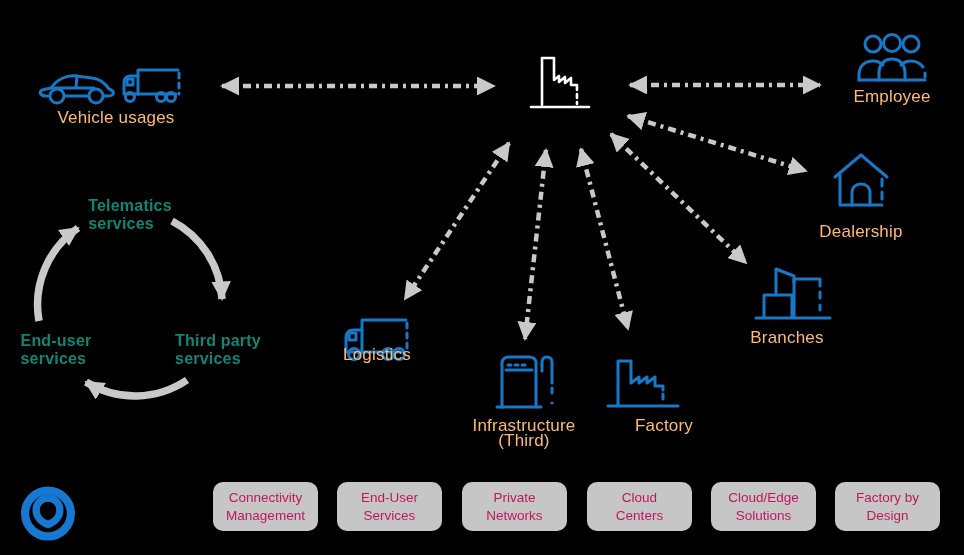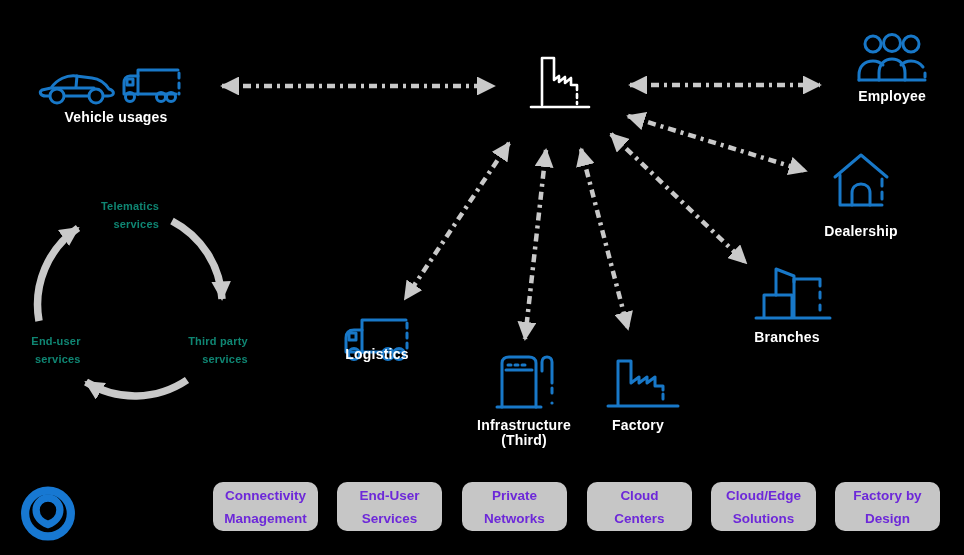--- a/index.html
+++ b/index.html
@@ -3,36 +3,36 @@
 <meta charset="utf-8">
 <style>
   html,body{margin:0;padding:0;background:#000;}
   #canvas{
     position:relative;width:964px;height:555px;background:#000;overflow:hidden;
     font-family:"Liberation Sans",sans-serif;
   }
   svg{display:block;}
   .abs{position:absolute;}
   .node-label{
-    position:absolute;color:#ffffff;font-size:14px;font-weight:bold;
+    position:absolute;color:#fdba74;font-size:17px;font-weight:normal;
     text-align:center;white-space:pre-line;line-height:15px;
     transform:translateX(-50%);letter-spacing:.2px;
   }
   .cycle-label{
-    position:absolute;color:#0f8673;font-size:11px;font-weight:bold;
-    text-align:right;white-space:pre-line;line-height:18px;
+    position:absolute;color:#0f8673;font-size:16px;font-weight:bold;
+    text-align:left;white-space:pre-line;line-height:18px;
     transform:translateX(-50%);letter-spacing:.2px;
   }
   .chip{
     position:absolute;top:482px;width:105px;height:49px;background:#c6c6c6;
     border-radius:10px;display:flex;align-items:center;justify-content:center;
   }
   .chip span{
-    color:#6d28d9;font-size:13.5px;font-weight:bold;text-align:center;
-    white-space:pre-line;line-height:23px;
+    color:#be185d;font-size:13.5px;font-weight:normal;text-align:center;
+    white-space:pre-line;line-height:18px;
   }
   .icon-blue{stroke:#1878c8;fill:none;stroke-width:3;stroke-linecap:round;stroke-linejoin:round;}
   .icon-white{stroke:#ffffff;fill:none;stroke-width:2.6;stroke-linecap:round;stroke-linejoin:round;}
   .arrow{stroke:#c9c9c9;stroke-width:4.5;fill:none;stroke-dasharray:8 5 3 5;}
   .arc{stroke:#c9c9c9;stroke-width:7.5;fill:none;}
 </style>
 </head>
 <body>
 
 <div id="canvas">
@@ -154,21 +154,21 @@
   <div class="node-label" style="left:524px;top:418px">Infrastructure
 (Third)</div>
 
   <svg class="abs" style="left:606px;top:352px" width="74" height="60" viewBox="0 0 74 60">
     <g class="icon-blue">
       <path d="M12,53 V9 H25 V31 L33,25 V31 L41,25 V31 L49,25 V34 H57 V38"></path>
       <path d="M57,42 V51" stroke-dasharray="5 4"></path>
       <path d="M2,54 H72"></path>
     </g>
   </svg>
-  <div class="node-label" style="left:638px;top:418px">Factory</div>
+  <div class="node-label" style="left:664px;top:418px">Factory</div>
 
   <div>
     <div class="cycle-label" style="left:130px;top:197px">Telematics
 services</div>
     <div class="cycle-label" style="left:218px;top:332px">Third party
 services</div>
     <div class="cycle-label" style="left:56px;top:332px">End-user
 services</div>
   </div>
 

